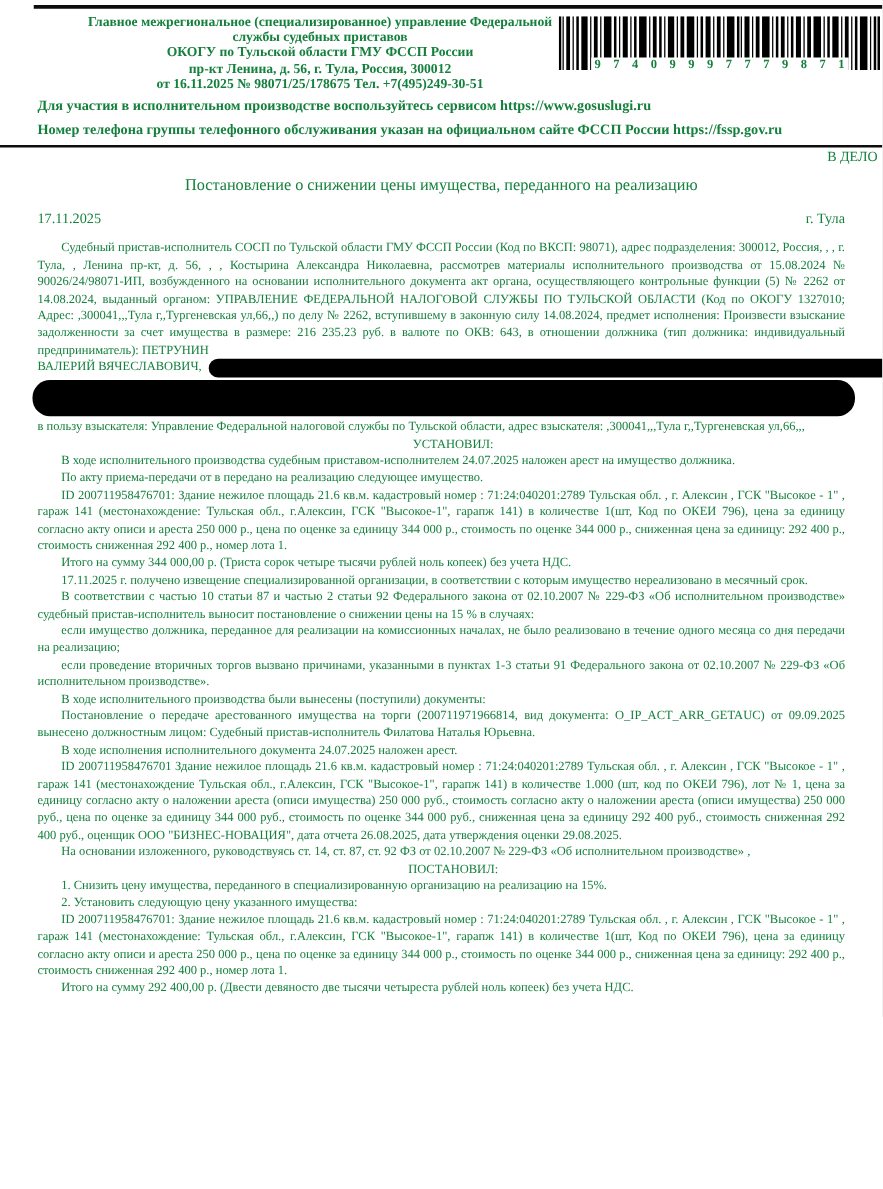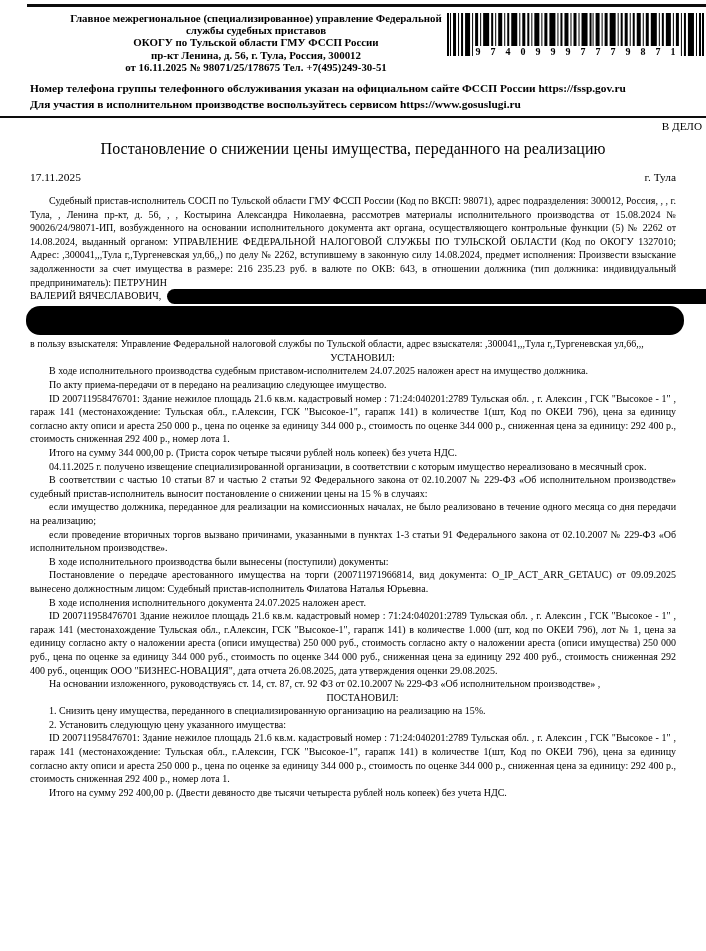--- a/index.html
+++ b/index.html
@@ -2,42 +2,42 @@
 <html><head>
 <meta charset="utf-8">
 <style>
   html, body { margin: 0; padding: 0; background: #e8e8e8; }
   .page {
     position: relative;
     width: 706px;
     height: 951px;
     margin: 0 auto;
     background: #ffffff;
-    color: #000000;
+    color: #15803d;
     font-family: "Liberation Serif", serif;
     overflow: hidden;
   }
   .topline { margin: 4px 0 0 27px; height: 2.5px; background: #0d0d0d; }
   .header { position: relative; height: 63px; margin-top: 5px; }
   .org {
     width: 432px; margin-left: 40px; text-align: center;
     font-weight: bold; font-size: 10.9px; line-height: 12.4px;
   }
   .barcode { position: absolute; top: 1px; right: 2px; width: 257px; height: 43px; }
   .barcode svg { display: block; width: 100%; height: 100%; }
   .bdigits {
     position: absolute; bottom: -1px; left: 50%; transform: translateX(-50%);
     background: #fff; padding: 0 3px; white-space: nowrap;
     font-weight: bold; font-size: 10px; word-spacing: 7.5px; margin-top: 48px;
   }
   .svc { margin: 4px 0 0 30px; font-weight: bold; font-size: 11.4px; }
   .svc2 { margin-top: 7px; }
   .rule { margin-top: 6px; height: 2.6px; background: #0d0d0d; }
   .vdelo { text-align: right; padding-right: 4px; font-size: 11.2px; margin-top: 2px; }
-  .title { text-align: center; font-size: 16px; margin-top: 8px; }
+  .title { text-align: center; font-size: 13px; margin-top: 8px; }
   .daterow {
     display: flex; justify-content: space-between;
     margin: 13px 30px 0 30px; font-size: 11.4px;
   }
   .bodytext {
     margin: 11px 30px 0 30px;
     font-size: 10px; line-height: 13.6px;
     text-align: justify;
     font-family: Liberation Serif, serif;
   }
@@ -134,22 +134,22 @@
             <rect x="240" y="0" width="6" height="43"></rect>
             <rect x="248" y="0" width="1" height="43"></rect>
             <rect x="251" y="0" width="2" height="43"></rect>
             <rect x="254" y="0" width="2" height="43"></rect>
         </g>
       </svg>
       <div class="bdigits">9 7 4 0 9 9 9 7 7 7 9 8 7 1</div>
     </div>
   </div>
 
+  <div class="svc">Для участия в исполнительном производстве воспользуйтесь сервисом https://www.gosuslugi.ru</div>
   <div class="svc svc2">Номер телефона группы телефонного обслуживания указан на официальном сайте ФССП России https://fssp.gov.ru</div>
-  <div class="svc">Для участия в исполнительном производстве воспользуйтесь сервисом https://www.gosuslugi.ru</div>
 
   <div class="rule"></div>
   <div class="vdelo">В ДЕЛО</div>
 
   <div class="title">Постановление о снижении цены имущества, переданного на реализацию</div>
 
   <div class="daterow">
     <span>17.11.2025</span>
     <span>г. Тула</span>
   </div>
@@ -164,21 +164,21 @@
     <div class="bar2"></div>
 
     <p class="noind">в пользу взыскателя: Управление Федеральной налоговой службы по Тульской области, адрес взыскателя: ,300041,,,Тула г,,Тургеневская ул,66,,,</p>
 
     <p class="heading">УСТАНОВИЛ:</p>
 
     <p>В ходе исполнительного производства судебным приставом-исполнителем 24.07.2025 наложен арест на имущество должника.</p>
     <p>По акту приема-передачи от в передано на реализацию следующее имущество.</p>
     <p>ID 200711958476701: Здание нежилое площадь 21.6 кв.м. кадастровый номер : 71:24:040201:2789 Тульская обл. , г. Алексин , ГСК "Высокое - 1" , гараж 141 (местонахождение: Тульская обл., г.Алексин, ГСК "Высокое-1", гарапж 141) в количестве 1(шт, Код по ОКЕИ 796), цена за единицу согласно акту описи и ареста 250 000 р., цена по оценке за единицу 344 000 р., стоимость по оценке 344 000 р., сниженная цена за единицу: 292 400 р., стоимость сниженная 292 400 р., номер лота 1.</p>
     <p>Итого на сумму 344 000,00 р. (Триста сорок четыре тысячи рублей ноль копеек) без учета НДС.</p>
-    <p>04.11.2025 г. получено извещение специализированной организации, в соответствии с которым имущество нереализовано в месячный срок.</p>
+    <p>17.11.2025 г. получено извещение специализированной организации, в соответствии с которым имущество нереализовано в месячный срок.</p>
     <p>В соответствии с частью 10 статьи 87 и частью 2 статьи 92 Федерального закона от 02.10.2007 № 229-ФЗ «Об исполнительном производстве» судебный пристав-исполнитель выносит постановление о снижении цены на 15 % в случаях:</p>
     <p>если имущество должника, переданное для реализации на комиссионных началах, не было реализовано в течение одного месяца со дня передачи на реализацию;</p>
     <p>если проведение вторичных торгов вызвано причинами, указанными в пунктах 1-3 статьи 91 Федерального закона от 02.10.2007 № 229-ФЗ «Об исполнительном производстве».</p>
     <p>В ходе исполнительного производства были вынесены (поступили) документы:</p>
     <p>Постановление о передаче арестованного имущества на торги (200711971966814, вид документа: O_IP_ACT_ARR_GETAUC) от 09.09.2025 вынесено должностным лицом: Судебный пристав-исполнитель Филатова Наталья Юрьевна.</p>
     <p>В ходе исполнения исполнительного документа 24.07.2025 наложен арест.</p>
     <p>ID 200711958476701 Здание нежилое площадь 21.6 кв.м. кадастровый номер : 71:24:040201:2789 Тульская обл. , г. Алексин , ГСК "Высокое - 1" , гараж 141 (местонахождение Тульская обл., г.Алексин, ГСК "Высокое-1", гарапж 141) в количестве 1.000 (шт, код по ОКЕИ 796), лот № 1, цена за единицу согласно акту о наложении ареста (описи имущества) 250 000 руб., стоимость согласно акту о наложении ареста (описи имущества) 250 000 руб., цена по оценке за единицу 344 000 руб., стоимость по оценке 344 000 руб., сниженная цена за единицу 292 400 руб., стоимость сниженная 292 400 руб., оценщик ООО "БИЗНЕС-НОВАЦИЯ", дата отчета 26.08.2025, дата утверждения оценки 29.08.2025.</p>
     <p class="mt2">На основании изложенного, руководствуясь ст. 14, ст. 87, ст. 92 ФЗ от 02.10.2007 №  229-ФЗ «Об исполнительном производстве» ,</p>
 
     <p class="heading h-post">ПОСТАНОВИЛ:</p>

